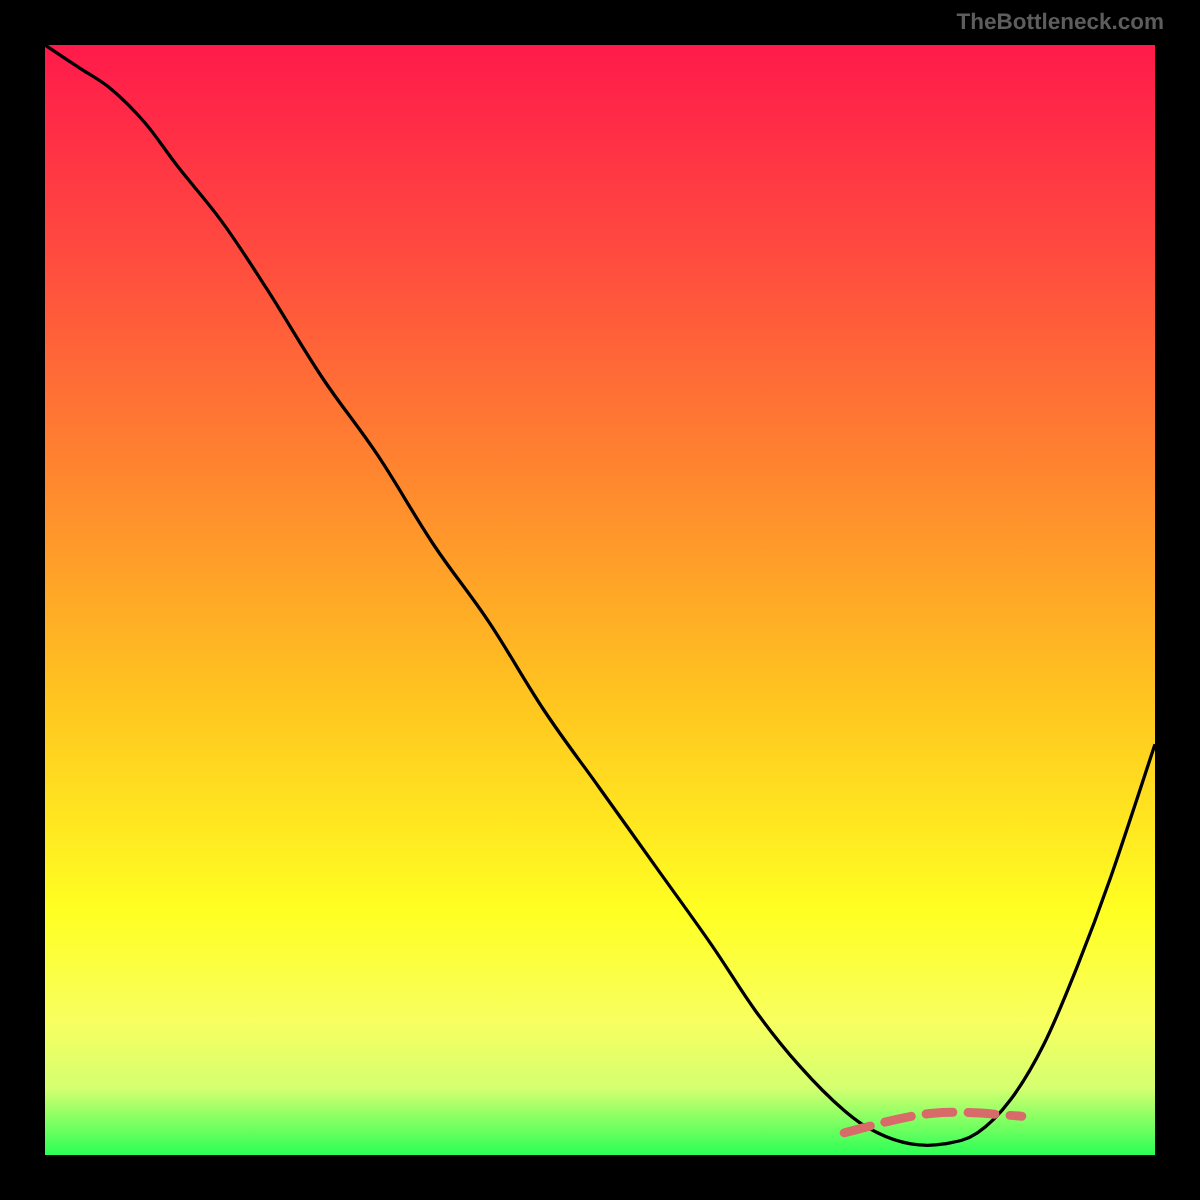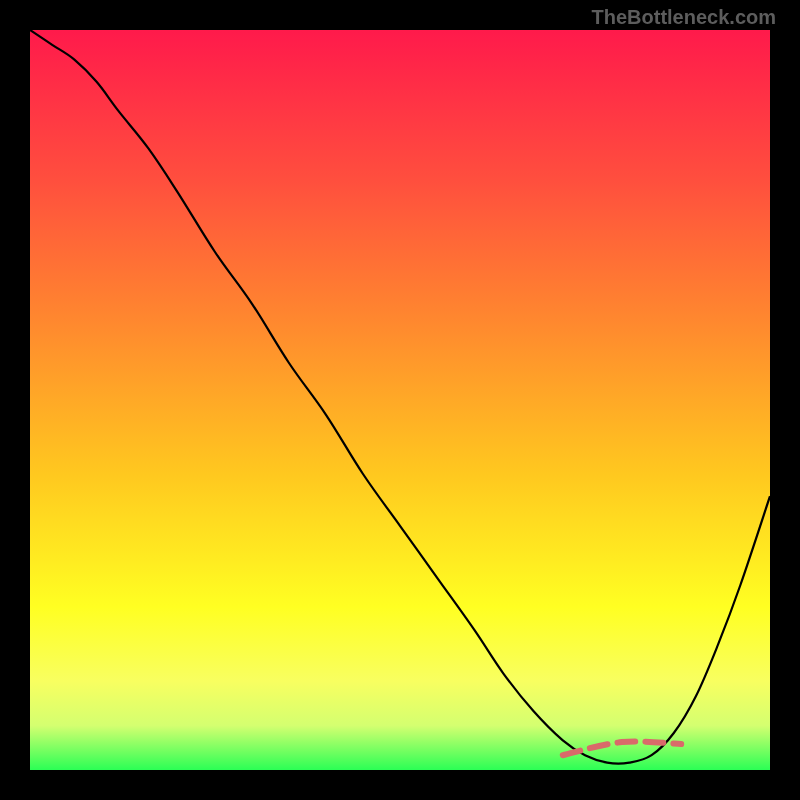--- a/index.html
+++ b/index.html
@@ -31,21 +31,21 @@
     left: 0;
     top: 0;
     width: 100%;
     height: 100%;
   }
   .watermark {
     position: absolute;
     top: 6px;
     right: 24px;
     color: #5d5d5d;
-    font-size: 20px;
+    font-size: 15px;
     font-weight: 600;
     pointer-events: none;
     user-select: none;
   }
 </style>
 </head>
 <body>
 
 <div class="frame">
   <div class="plot">

